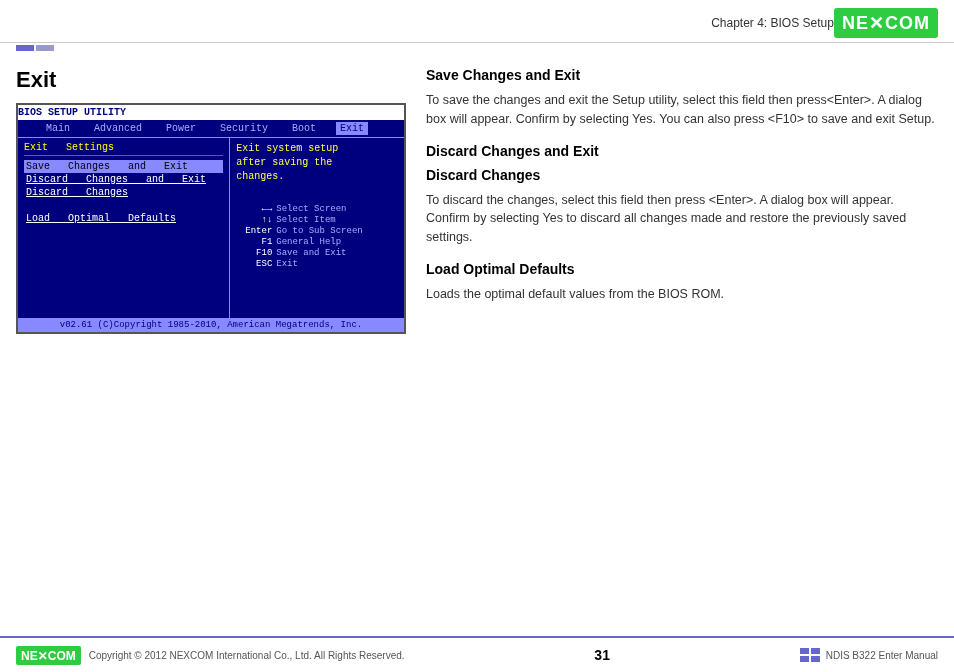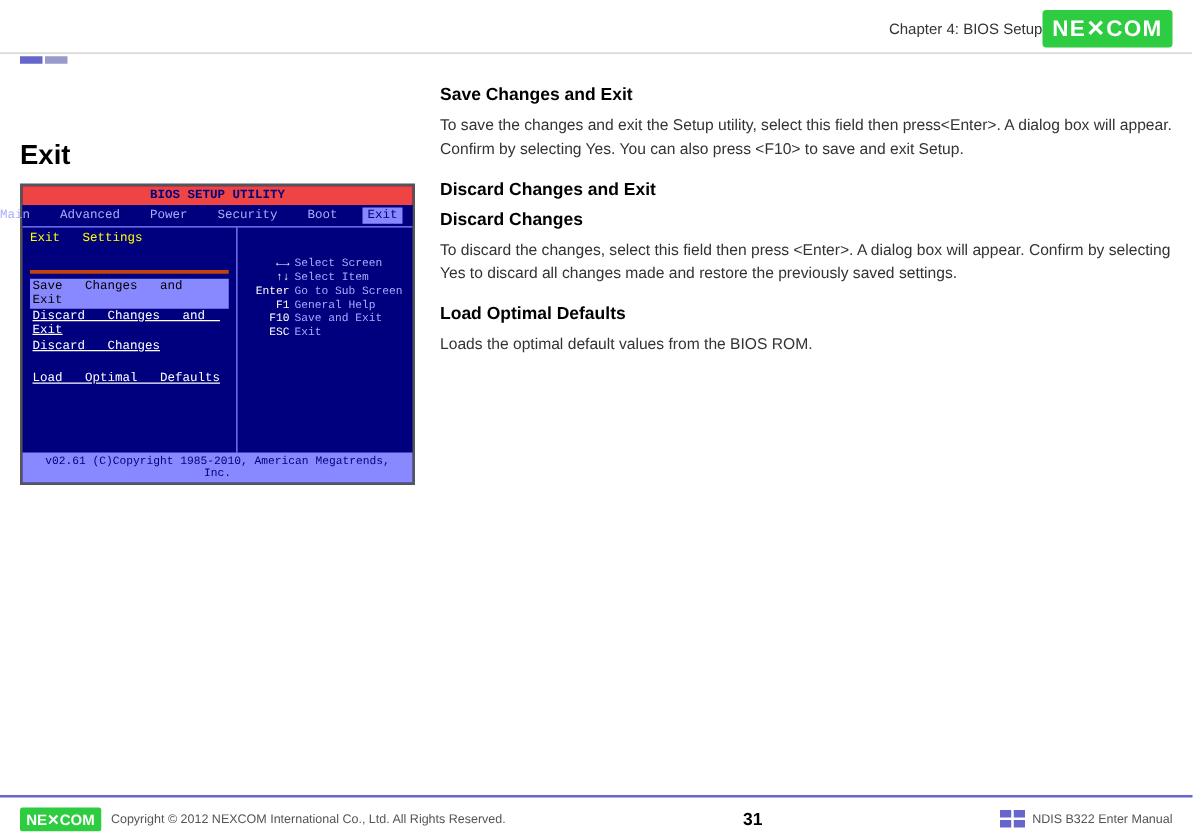--- a/index.html
+++ b/index.html
@@ -60,56 +60,53 @@
 
     
     .main-content {
       display: flex;
       padding: 16px 16px 0 16px;
       gap: 20px;
     }
 
     
     .left-panel {
-      width: 316px;
+      width: 390px;
       flex-shrink: 0;
-      margin-top: 44px;
     }
 
     .page-title {
       font-size: 22px;
       font-weight: bold;
       margin-bottom: 10px;
     }
 
     
     .bios-screen {
       border: 2px solid #555;
       background: #00007f;
       color: #fff;
       font-family: 'Courier New', monospace;
       font-size: 10px;
     }
 
     .bios-title-bar {
-      background: #ef4444;
+      background: #ffffff;
       color: #00007f;
-      text-align: center;
       font-weight: bold;
       padding: 2px 0;
       font-size: 10px;
     }
 
     .bios-nav {
       display: flex;
       background: #00007f;
       border-bottom: 1px solid #8888ff;
-      padding: 2px 8px;
+      padding: 2px 24px;
       gap: 16px;
-      justify-content: flex-end;
     }
     .bios-nav-item {
       color: #aaaaff;
       font-size: 10px;
       padding: 1px 4px;
     }
     .bios-nav-item.exit-tab {
       background: #8888ff;
       color: #000080;
     }
@@ -122,22 +119,22 @@
     .bios-left {
       width: 55%;
       padding: 4px 6px;
       border-right: 1px solid #8888ff;
     }
 
     .bios-section-title {
       color: #ffff00;
       font-size: 10px;
       margin-bottom: 4px;
-      border-bottom: 3px solid #c2410c;
-      padding-bottom: 19px;
+      border-bottom: 1px solid #c2410c;
+      padding-bottom: 2px;
     }
 
     .bios-menu-items {
       margin-top: 4px;
     }
 
     .bios-menu-item {
       color: #aaaaff;
       font-size: 10px;
       padding: 1px 2px;
@@ -316,20 +313,21 @@
           <div class="bios-section-title">Exit &nbsp; Settings</div>
           <div class="bios-menu-items">
             <span class="bios-menu-item selected">Save &nbsp; Changes &nbsp; and &nbsp; Exit</span>
             <span class="bios-menu-item highlighted">Discard &nbsp; Changes &nbsp; and &nbsp; Exit</span>
             <span class="bios-menu-item highlighted">Discard &nbsp; Changes</span>
             <span class="bios-menu-item">&nbsp;</span>
             <span class="bios-menu-item highlighted">Load &nbsp; Optimal &nbsp; Defaults</span>
           </div>
         </div>
         <div class="bios-right">
+          <div class="bios-help-text">Exit system setup<br>after saving the<br>changes.</div>
           <div class="bios-keys">
             <div class="bios-key-row">
               <span class="bios-key-name">←→</span>
               <span class="bios-key-desc">Select Screen</span>
             </div>
             <div class="bios-key-row">
               <span class="bios-key-name">↑↓</span>
               <span class="bios-key-desc">Select Item</span>
             </div>
             <div class="bios-key-row">

